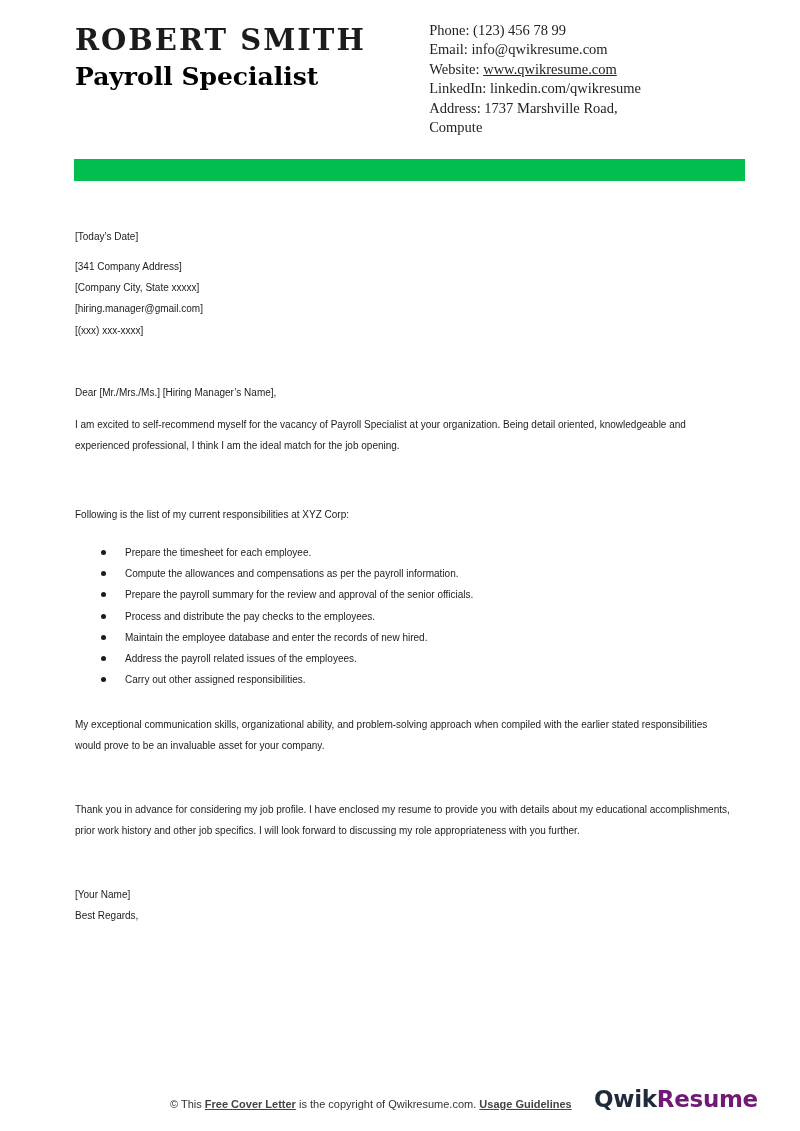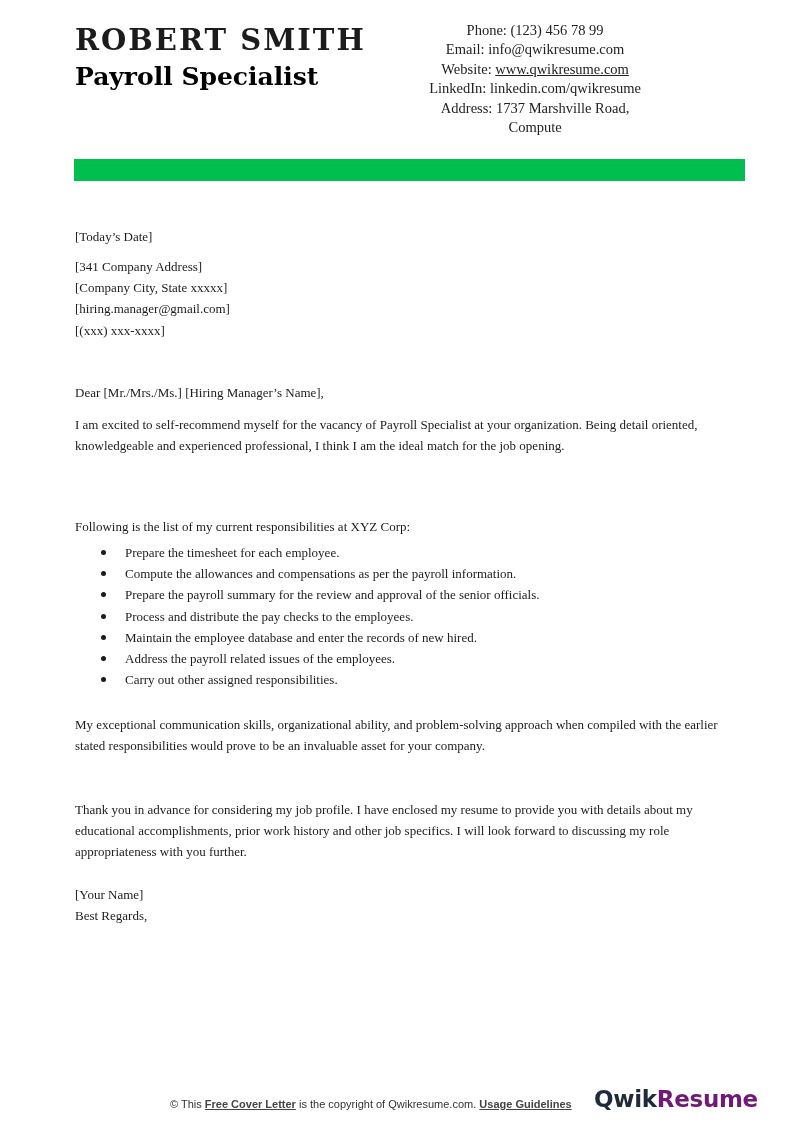--- a/index.html
+++ b/index.html
@@ -2,34 +2,34 @@
 <html><head>
   <meta charset="utf-8">
   <style>
     html, body { margin: 0; padding: 0; background: #ffffff; }
     body { width: 800px; height: 1131px; position: relative; overflow: hidden; color: #1a1a1a; }
     .page { position: absolute; left: 0; top: 0; width: 702px; height: 1131px; }
 
     .name { position: absolute; left: 75px; top: 22px; font-family: "DejaVu Serif", serif; font-weight: bold; font-size: 29px; letter-spacing: 2px; color: #1c1c1c; line-height: 36px; }
     .job-title { position: absolute; left: 75px; top: 60px; font-family: "DejaVu Serif", serif; font-weight: bold; font-size: 25px; color: #000000; line-height: 34px; }
 
-    .contact { position: absolute; right: 61px; top: 21px; text-align: center; font-family: "Liberation Serif", serif; font-size: 14.5px; line-height: 19.4px; color: #222; }
+    .contact { position: absolute; right: 61px; top: 21px; text-align: left; font-family: "Liberation Serif", serif; font-size: 14.5px; line-height: 19.4px; color: #222; }
     .contact .line { display: block; white-space: nowrap; }
     .contact a { color: #222; text-decoration: underline; }
 
     .green-bar { position: absolute; left: 74px; top: 159px; width: 671px; height: 22px; background: #00bf4f; }
 
-    .body-text { position: absolute; left: 75px; width: 660px; font-family: Liberation Serif, serif; font-size: 13px; line-height: 21.2px; color: #1c1c1c; }
+    .body-text { position: absolute; left: 75px; width: 660px; font-family: Liberation Sans, sans-serif; font-size: 10px; line-height: 21.2px; color: #1c1c1c; }
     .body-text p { margin: 0; }
 
     .date { top: 226px; }
     .recipient { top: 256px; }
     .salutation { top: 382px; }
     .para1 { top: 414px; }
-    .list-intro { top: 516px; }
+    .list-intro { top: 504px; }
     .bullets { top: 542px; left: 98px; width: 640px; }
     .bullets ul { list-style: none; margin: 0; padding: 0; }
     .bullets li { position: relative; padding-left: 27px; line-height: 21.2px; }
     .bullets li .dot { position: absolute; left: 3px; top: 8px; width: 5px; height: 5px; border-radius: 50%; background: #1c1c1c; }
     .para2 { top: 714px; }
     .para3 { top: 799px; }
     .closing { top: 884px; }
 
     .footer-note { position: absolute; left: 170px; top: 1098px; font-family: "Liberation Sans", sans-serif; font-size: 11px; color: #333; white-space: nowrap; }
     .footer-note a { color: #444; text-decoration: underline; font-weight: bold; }

